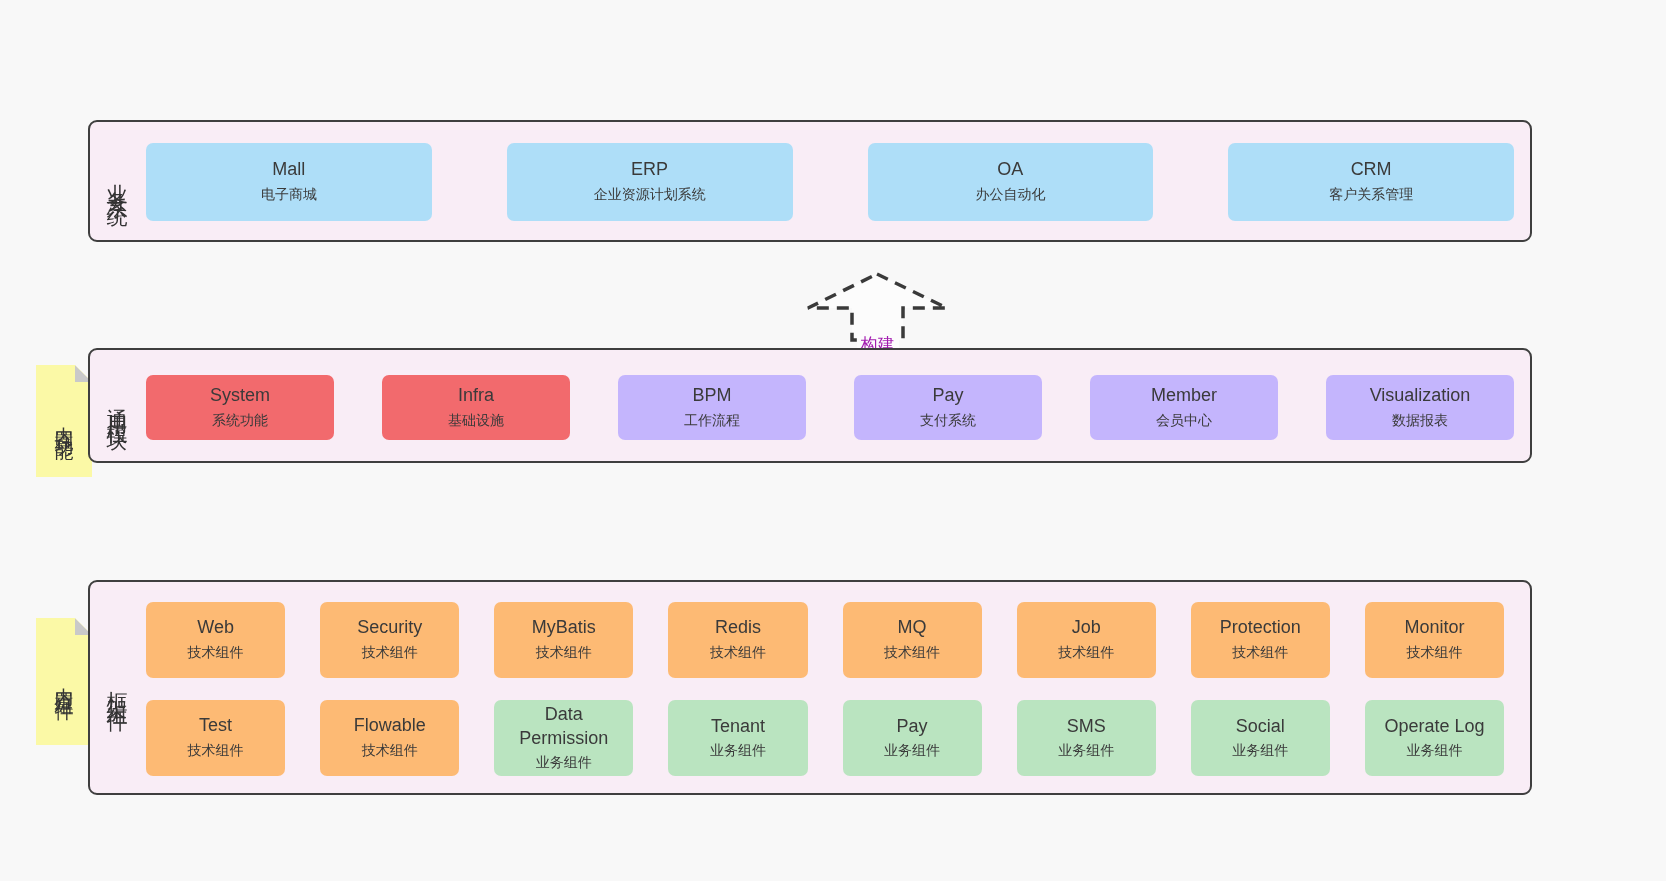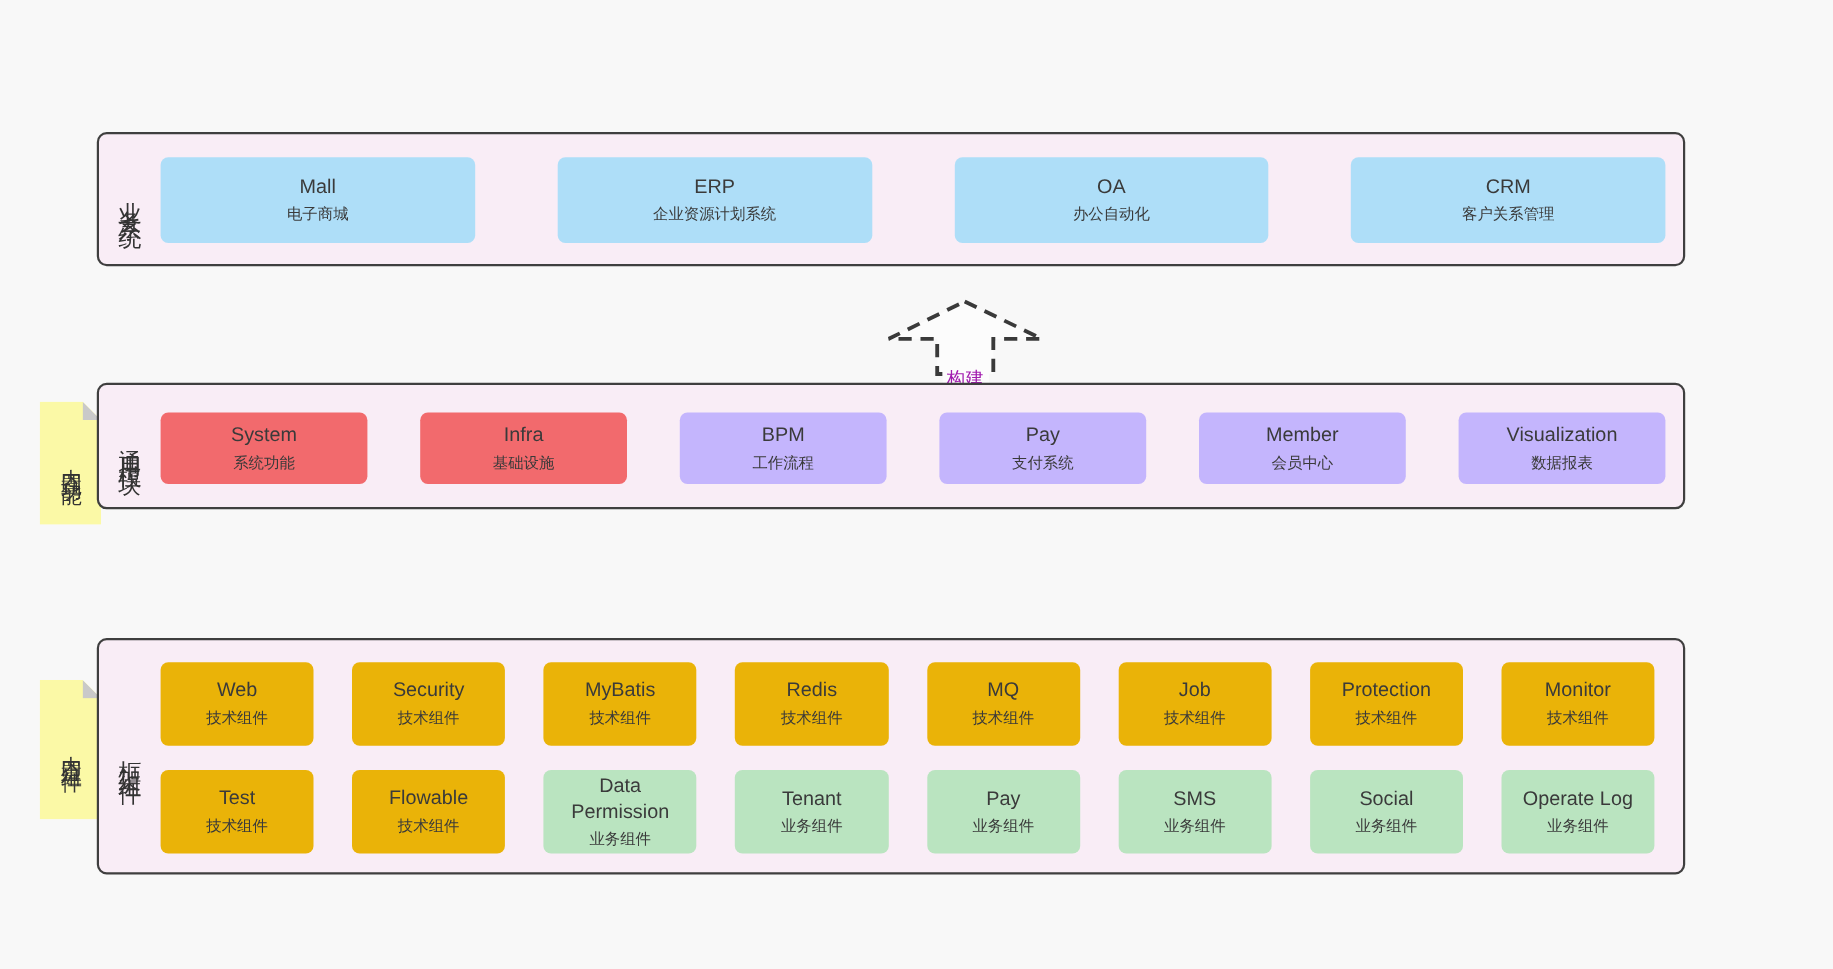--- a/index.html
+++ b/index.html
@@ -56,21 +56,21 @@
     justify-content: center;
     text-align: center;
     line-height: 25px;
     padding: 2px 4px;
   }
   .box .box-name { font-size: 18px; }
   .box .box-desc { font-size: 14px; }
   .box.blue       { background: #aedef8; }
   .box.red        { background: #f26a6d; }
   .box.pink       { background: #c4b5fd; }
-  .box.green      { background: #eab308; }
+  .box.green      { background: #fdba74; }
   .box.lightgreen { background: #bae4c0; line-height: 24px; }
 
   
   .arrow { position: absolute; z-index: 1; }
   .arrow svg { display: block; }
   .arrow-label {
     position: absolute;
     left: 50%; top: 30px;
     transform: translateX(-50%);
     background: #fcfcfc;

